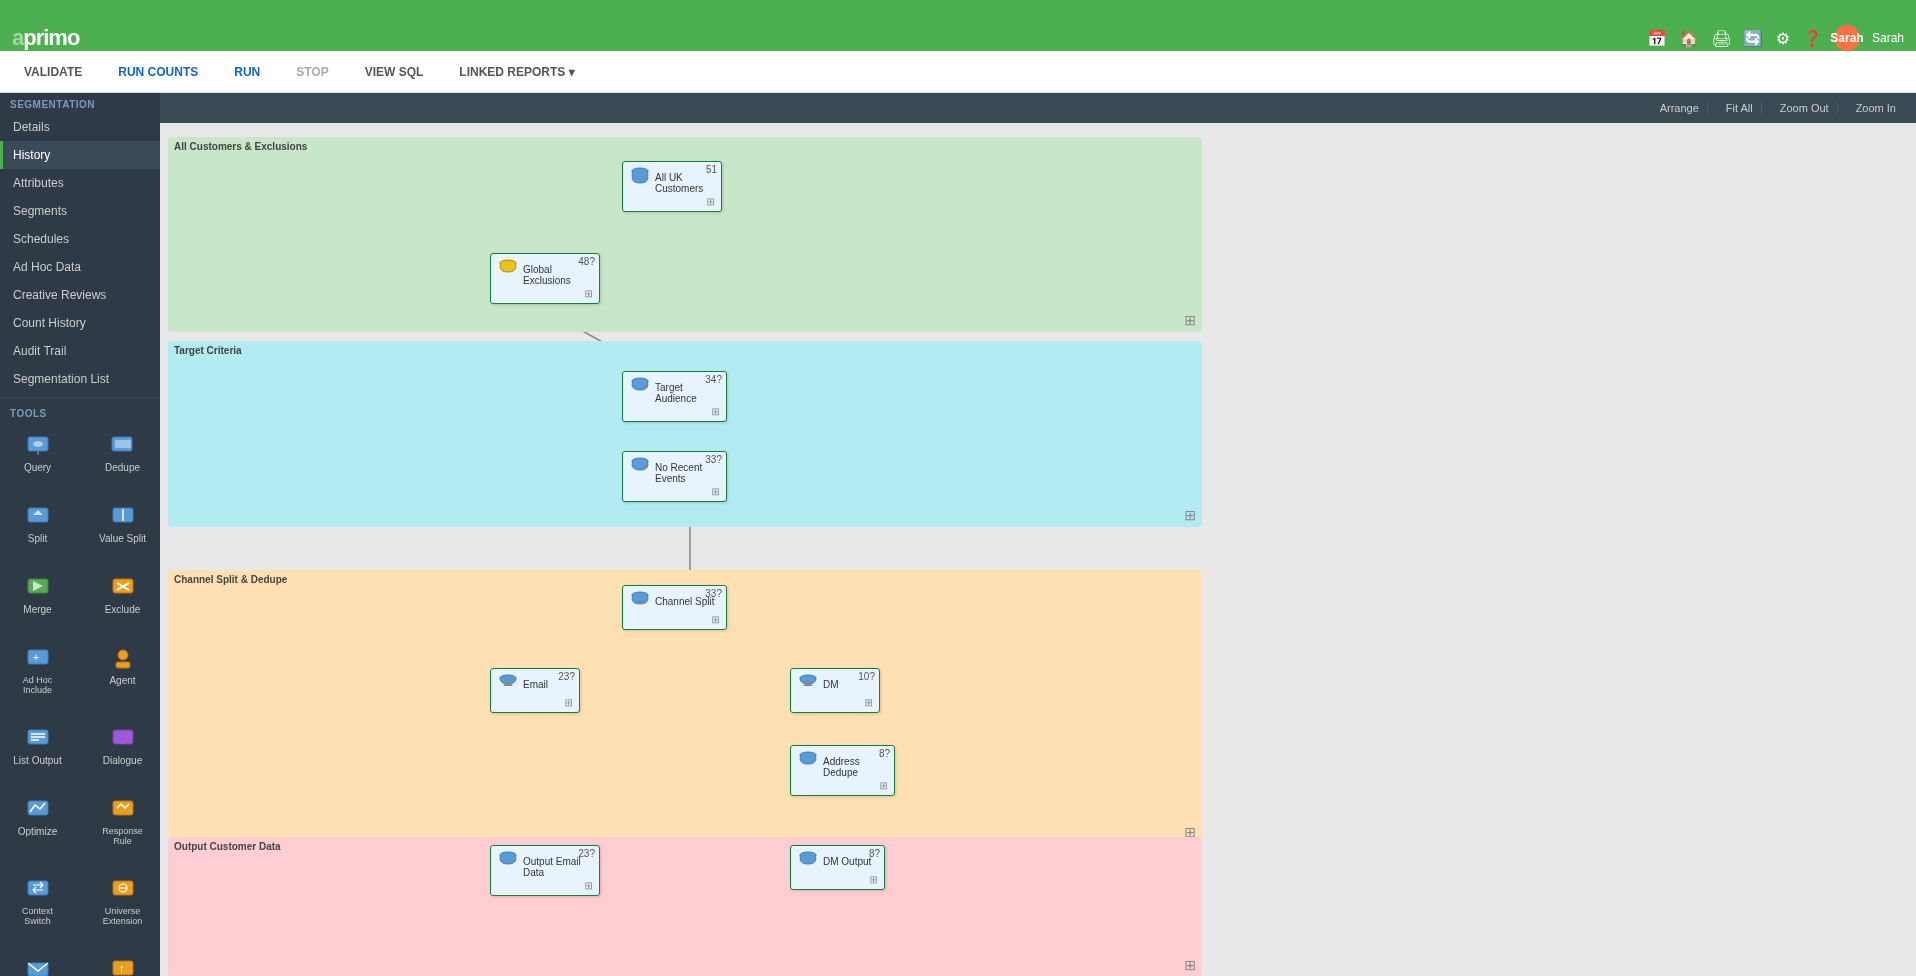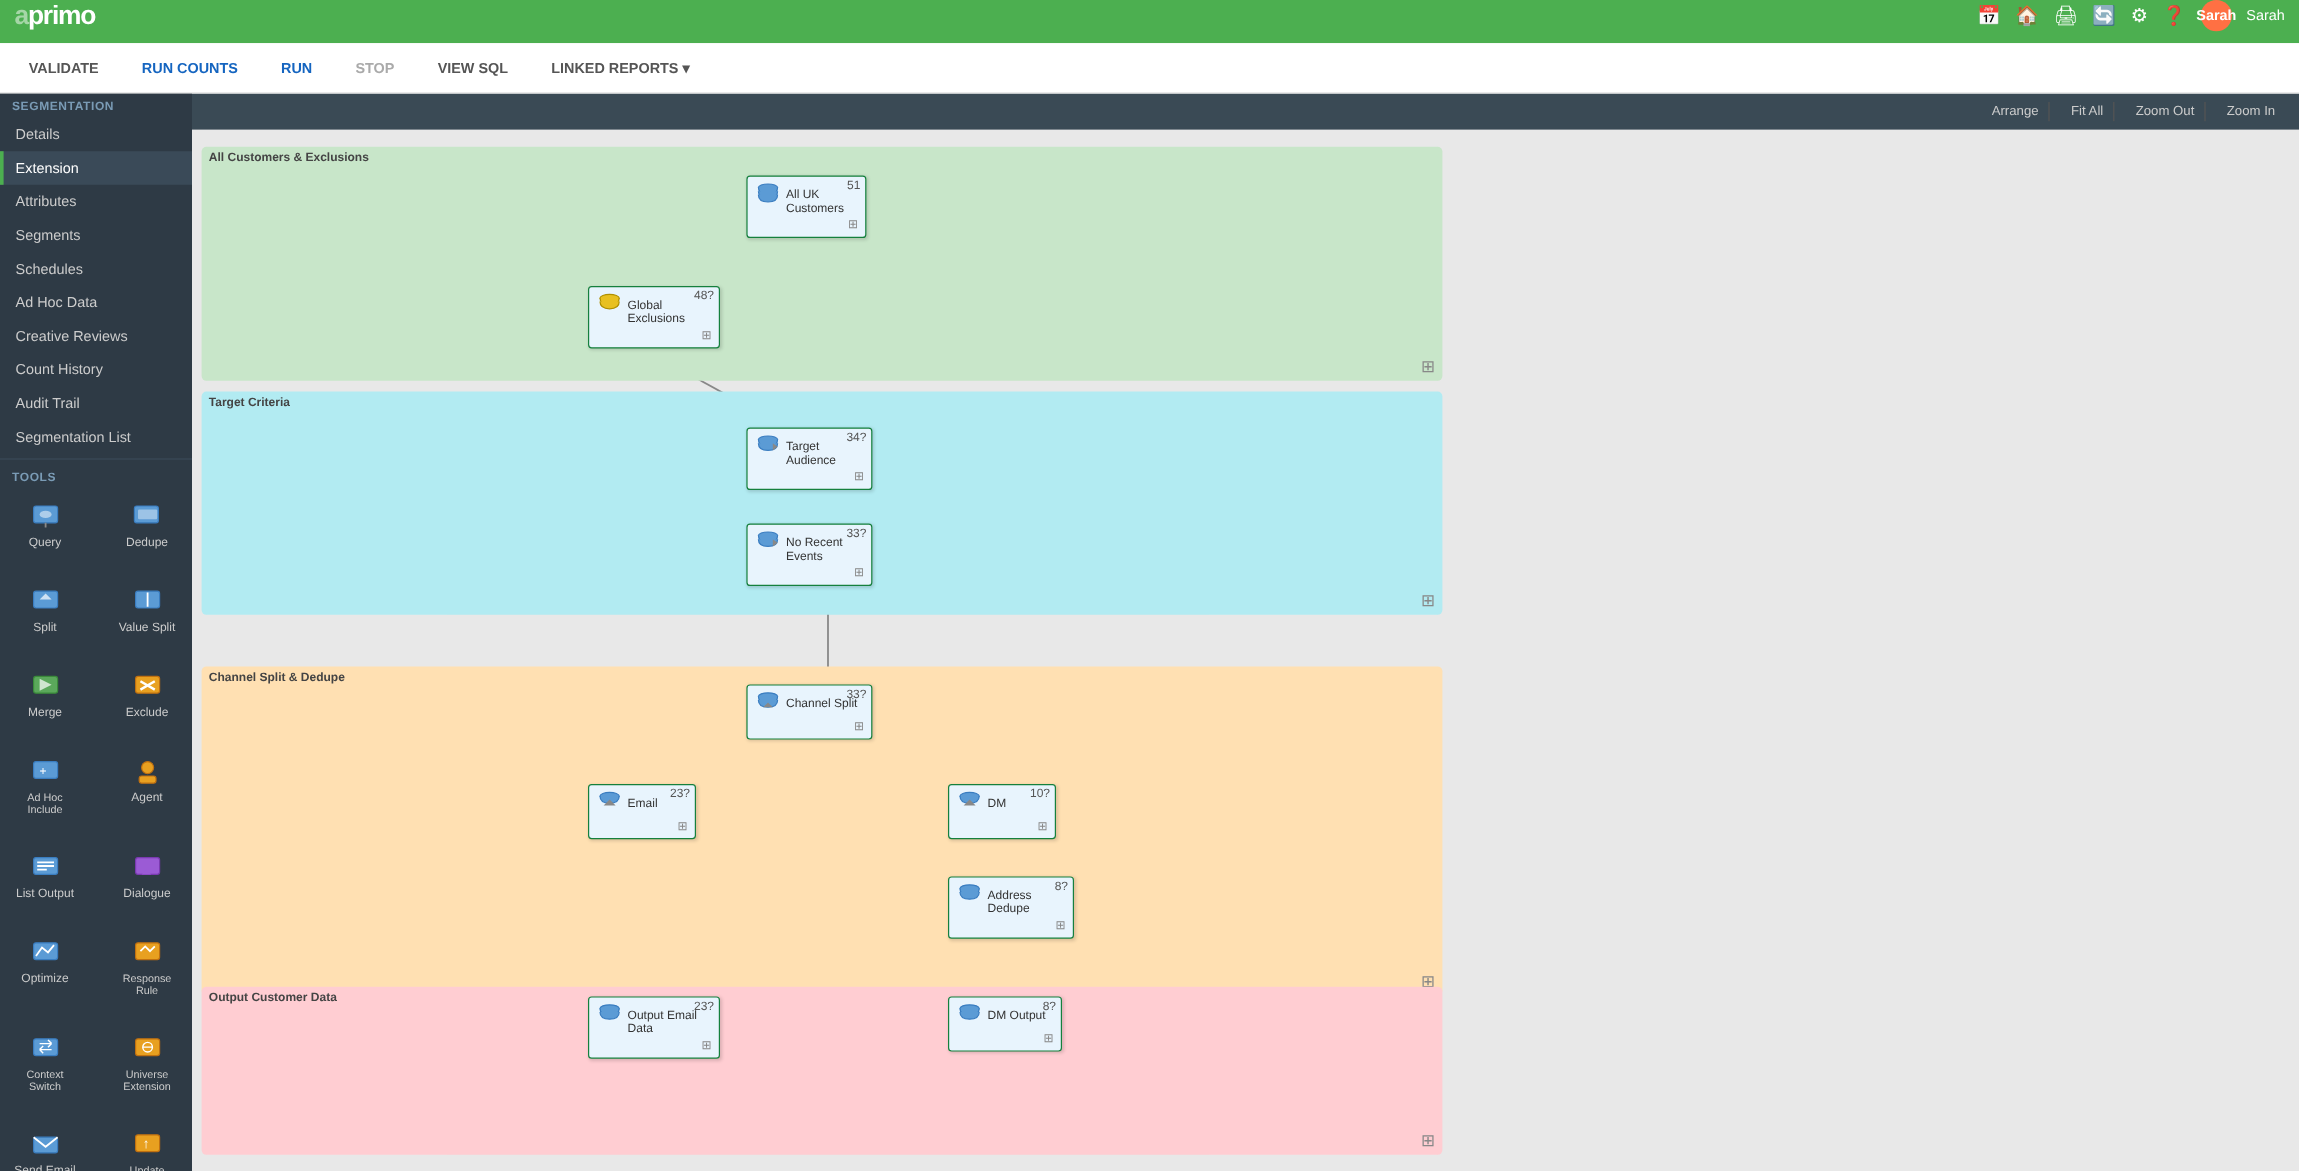--- a/index.html
+++ b/index.html
@@ -1,23 +1,23 @@
 <!DOCTYPE html>
 <html><head>
   <meta charset="utf-8">
   <style>
     * { box-sizing: border-box; margin: 0; padding: 0; }
     body { font-family: Arial, sans-serif; font-size: 12px; background: #f0f0f0; overflow: hidden; width: 1916px; height: 976px; }
 
     
     #topbar {
       background: #4caf50;
-      height: 36px;
-      display: flex;
-      align-items: flex-start;
+      height: 51px;
+      display: flex;
+      align-items: flex-end;
       padding: 0 12px;
       justify-content: space-between;
     }
     #topbar .logo {
       color: white;
       font-size: 22px;
       font-weight: bold;
       letter-spacing: -1px;
     }
     #topbar .logo span { color: #a5d6a7; }
@@ -278,21 +278,21 @@
     </div>
   </div>
 </div>
 
 <div id="main">
 
   <div id="sidebar">
     <div class="section-title">SEGMENTATION</div>
 
     <div class="nav-item">Details</div>
-    <div class="nav-item active">Extension</div>
+    <div class="nav-item active">History</div>
     <div class="nav-item">Attributes</div>
     <div class="nav-item">Segments</div>
     <div class="nav-item">Schedules</div>
     <div class="nav-item">Ad Hoc Data</div>
     <div class="nav-item">Creative Reviews</div>
     <div class="nav-item">Count History</div>
     <div class="nav-item">Audit Trail</div>
     <div class="nav-item">Segmentation List</div>
 
     <div class="divider"></div>

